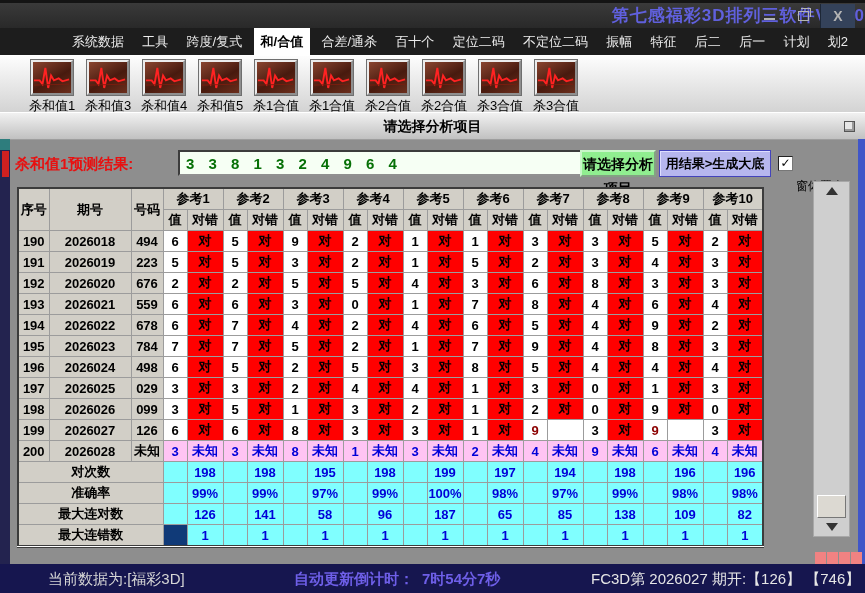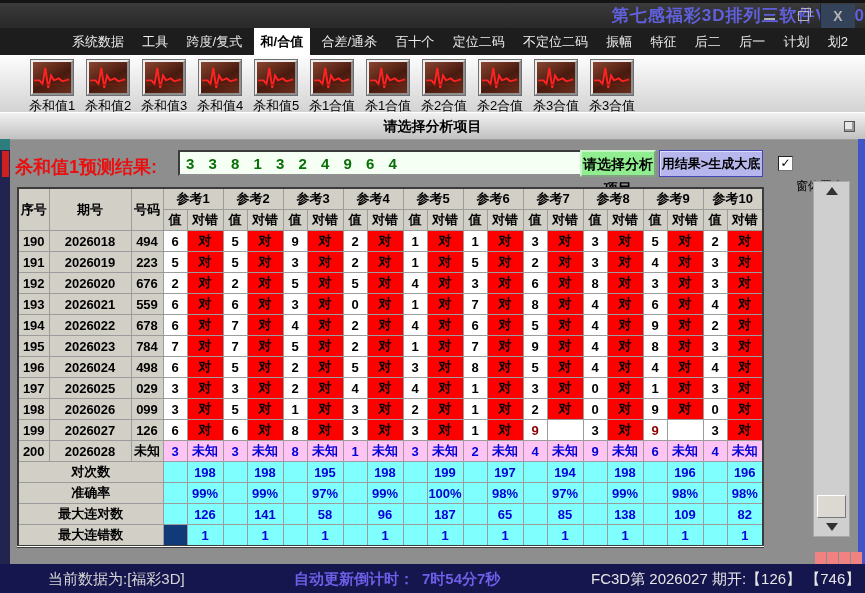--- a/index.html
+++ b/index.html
@@ -37,27 +37,27 @@
   #captionbar{position:absolute;left:0;top:112px;right:0;height:26px;
     background:linear-gradient(#f1f1f1,#c1c1c1);border-top:1px solid #fff;border-bottom:1px solid #9e9e9e;
     text-align:center;font-weight:bold;font-size:14px;line-height:26px;color:#000;}
   #cap-launcher{position:absolute;right:10px;top:8px;width:9px;height:9px;border:1px solid #555;background:#e7e7e7;box-shadow:inset -2px -2px 0 #9a9a9a;}
   
   #lborder{position:absolute;left:0;top:139px;width:10px;height:425px;background:#23234f;}
   #lteal{position:absolute;left:0;top:139px;width:10px;height:11px;background:#2e7d7d;}
   #laccent{position:absolute;left:2px;top:151px;width:7px;height:26px;background:#cf2020;}
   #rborder{position:absolute;right:0;top:139px;width:7px;height:454px;background:#4056c8;}
   
-  #pred-label{position:absolute;left:15px;top:155px;color:#e81010;font-weight:bold;font-size:18px;}
+  #pred-label{position:absolute;left:15px;top:155px;color:#e81010;font-weight:bold;font-size:15px;}
   #pred-input{position:absolute;left:178px;top:150px;width:388px;height:22px;
     border:2px inset #909090;background:#f6fff4;color:#067006;font-weight:bold;font-size:15px;
     letter-spacing:5px;padding:0 6px;font-family:"Liberation Sans","DejaVu Sans",sans-serif;}
   #export-btn{position:absolute;left:580px;top:150px;width:76px;height:27px;background:#90ee90;
     border:2px outset #c9f5c9;font-weight:bold;font-size:14px;text-align:center;line-height:24px;box-sizing:border-box;}
-  #gen-btn{position:absolute;left:659px;top:150px;width:104px;height:27px;background:#b7b7ee;
+  #gen-btn{position:absolute;left:659px;top:150px;width:112px;height:27px;background:#b7b7ee;
     border:1px solid #4444bb;box-shadow:inset 1px 1px 0 #dedeff;font-weight:bold;font-size:13px;
     text-align:center;line-height:25px;box-sizing:border-box;}
   #ontop-box{position:absolute;left:778px;top:156px;width:13px;height:13px;background:#fff;
     border:1px inset #777;font-size:12px;line-height:12px;text-align:center;font-weight:bold;color:#000;}
   #ontop-label{position:absolute;left:796px;top:166px;font-size:12px;color:#000;white-space:nowrap;margin-top:12px;}
   
   #grid{position:absolute;left:17px;top:187px;border-collapse:collapse;
     border:2px solid #3c3c3c;border-bottom:3px double #3c3c3c;background:#fff;}
   #grid th,#grid td{border:1px solid #9c9c9c;font-size:13px;font-weight:bold;text-align:center;
     padding:0;height:20px;overflow:hidden;white-space:nowrap;}
@@ -134,29 +134,20 @@
       </div>
       <div class="tlabel">杀和值1</div>
     </div>
     <div class="tool">
       <div class="ticon">
         <svg viewBox="0 0 40 32">
           <polyline points="1,19 7,19 10,23 13,6 16,27 19,14 22,19 27,17 31,20 38,18" fill="none" stroke="#ff2222" stroke-width="2"></polyline>
           <polyline points="1,24 38,23" fill="none" stroke="#7a1d10" stroke-width="1"></polyline>
         </svg>
       </div>
-      <div class="tlabel">杀和值2</div>
-    </div>
-    <div class="tool">
-      <div class="ticon">
-        <svg viewBox="0 0 40 32">
-          <polyline points="1,19 7,19 10,23 13,6 16,27 19,14 22,19 27,17 31,20 38,18" fill="none" stroke="#ff2222" stroke-width="2"></polyline>
-          <polyline points="1,24 38,23" fill="none" stroke="#7a1d10" stroke-width="1"></polyline>
-        </svg>
-      </div>
       <div class="tlabel">杀和值3</div>
     </div>
     <div class="tool">
       <div class="ticon">
         <svg viewBox="0 0 40 32">
           <polyline points="1,19 7,19 10,23 13,6 16,27 19,14 22,19 27,17 31,20 38,18" fill="none" stroke="#ff2222" stroke-width="2"></polyline>
           <polyline points="1,24 38,23" fill="none" stroke="#7a1d10" stroke-width="1"></polyline>
         </svg>
       </div>
       <div class="tlabel">杀和值4</div>

